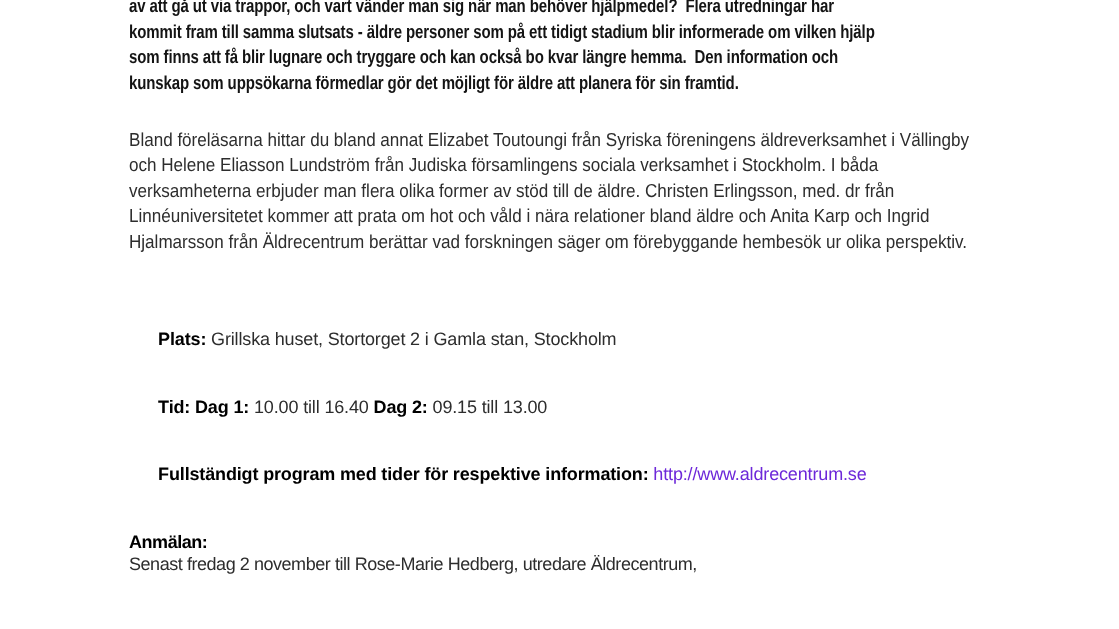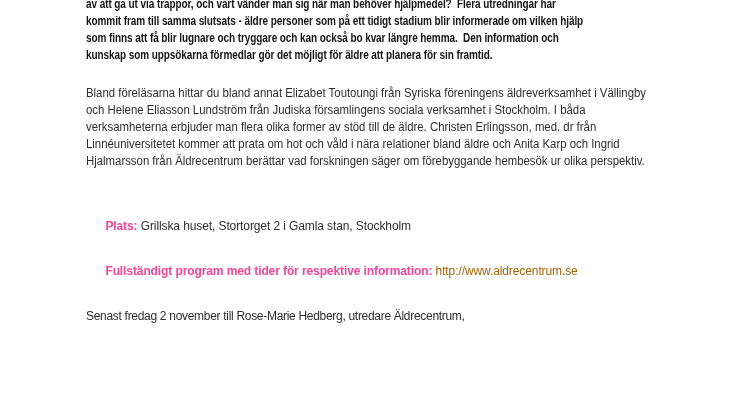--- a/index.html
+++ b/index.html
@@ -47,32 +47,32 @@
   .details {
     margin: 34px 0 0 0;
     font-size: 12px;
     line-height: 15px;
     letter-spacing: -0.1px;
     color: #2d2d2d;
   }
   .details .b,
   .sec .b {
     font-weight: bold;
-    color: #ec4899;
+    color: #000000;
   }
   
   .sec {
     font-size: 12px;
     line-height: 14.5px;
     letter-spacing: -0.3px;
     color: #2d2d2d;
   }
   .sec-anmalan { margin-top: 15px; }
   a.link {
-    color: #a16207;
+    color: #6d28d9;
     text-decoration: none;
     cursor: pointer;
   }
 </style>
 </head>
 <body>
 
 <div class="content">
 
   <div class="intro">
@@ -88,22 +88,26 @@
     <span class="line">verksamheterna erbjuder man flera olika former av stöd till de äldre. Christen Erlingsson, med. dr från</span>
     <span class="line">Linnéuniversitetet kommer att prata om hot och våld i nära relationer bland äldre och Anita Karp och Ingrid</span>
     <span class="line">Hjalmarsson från Äldrecentrum berättar vad forskningen säger om förebyggande hembesök ur olika perspektiv.</span>
   </div>
 
   <div class="details">
     <span class="line">
       <span class="b">Plats:</span><span> Grillska huset, Stortorget 2 i Gamla stan, Stockholm</span>
     </span>
     <span class="line">
+      <span class="b">Tid: </span><span class="b">Dag 1:</span><span> 10.00 till 16.40 </span><span class="b">Dag 2:</span><span> 09.15 till 13.00</span>
+    </span>
+    <span class="line">
       <span class="b">Fullständigt program med tider för respektive information: </span><a class="link">http://www.aldrecentrum.se</a>
     </span>
   </div>
 
   <div class="sec sec-anmalan">
+    <span class="line b">Anmälan:</span>
     <span class="line">Senast fredag 2 november till Rose-Marie Hedberg, utredare Äldrecentrum,</span>
 
   </div>
 
 </div>
 
 </body></html>

